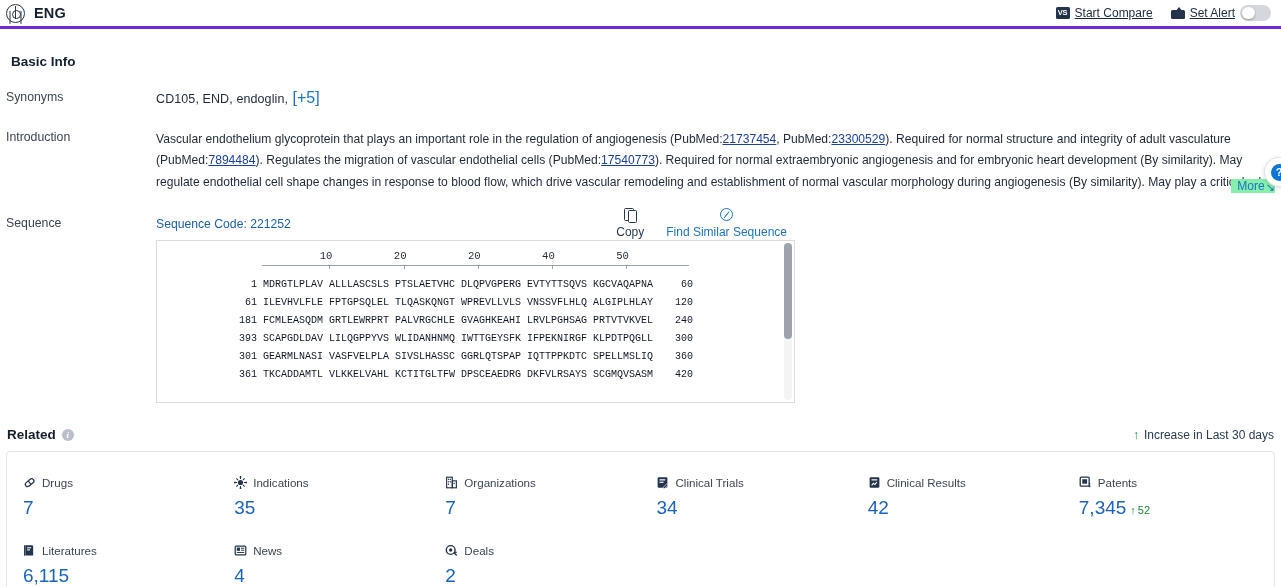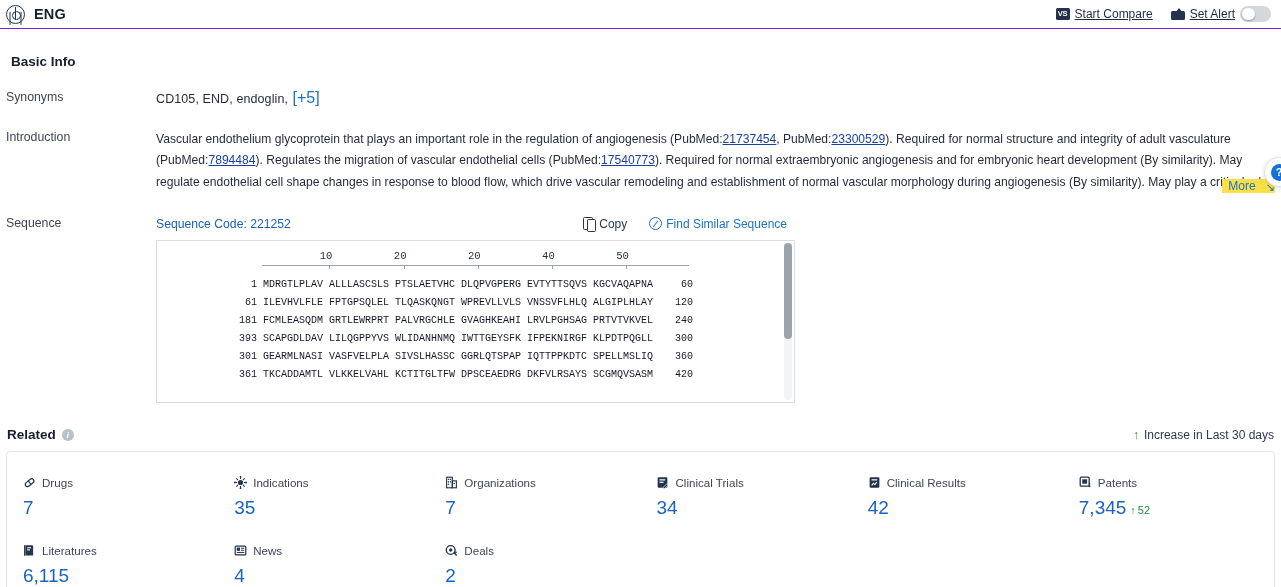--- a/index.html
+++ b/index.html
@@ -11,21 +11,21 @@
     font-family: "Liberation Sans", sans-serif;
     color: #1c2b3a;
     overflow: hidden;
   }
 
   
   .topbar {
     height: 29px;
     display: flex; align-items: center;
     padding: 0 10px 0 6px;
-    border-bottom: 1px solid #6d28d9;
+    border-bottom: 3px solid #6d28d9;
     background: #fff;
   }
   .topbar-left { display: flex; align-items: center; gap: 9px; }
   .target-icon {
     width: 19px; height: 19px; flex: 0 0 19px;
     border: 1.3px solid #27364d; border-radius: 50%;
     position: relative;
   }
   .target-icon::before {
     content: ""; position: absolute; left: 50%; top: 50%;
@@ -86,22 +86,22 @@
 
   .intro-row { margin-top: 22px; position: relative; }
   .intro-text {
     font-size: 12.1px; line-height: 21.3px; color: #1f2937;
     max-height: 64px; overflow: hidden; position: relative;
     text-align: left; padding-right: 2px;
   }
   .intro-text a { color: #1a3fa0; text-decoration: underline; }
   .more-wrap {
     position: absolute; right: 0; bottom: 0;
-    background: #fde047; padding-left: 6px;
-    display: flex; align-items: center; gap: 10px;
+    background: #86efac; padding-left: 6px;
+    display: flex; align-items: center; gap: 1px;
     font-size: 12.1px; color: #1a73c8; cursor: pointer;
   }
   .more-wrap .chev { font-size: 11px; color: #1a73c8; transform: translateY(1px); }
 
   .float-help {
     position: absolute; right: -13px; top: 157px;
     width: 30px; height: 30px; border-radius: 50%;
     background: #fff; border: 1px solid #dfe3e8;
     box-shadow: 0 1px 4px rgba(0,0,0,.14);
     display: flex; align-items: center; justify-content: center;
@@ -111,21 +111,21 @@
     width: 17px; height: 17px; border-radius: 50%;
     background: #1173d4; color: #fff;
     font-size: 11px; line-height: 17px; text-align: center; font-weight: bold;
   }
 
   
   .sequence-row { margin-top: 22px; }
   .seq-head { display: flex; align-items: center; height: 17px; }
   .seq-code { font-size: 12.2px; color: #1a5fb4; cursor: pointer; }
   .seq-tools { margin-left: auto; display: flex; align-items: center; gap: 22px; margin-right: 488px; }
-  .seq-tool { display: flex; align-items: center; gap: 4px; font-size: 12px; cursor: pointer; }
+  .seq-tool { display: flex; align-items: center; gap: 4px; font-size: 12px; cursor: pointer; flex-direction: column; }
   .seq-tool.copy { color: #2b3a4f; }
   .seq-tool.find { color: #1a73c8; }
   .copy-icon { width: 12px; height: 13px; position: relative; }
   .copy-icon::before {
     content: ""; position: absolute; left: 0; top: 0; width: 8px; height: 11px;
     border: 1.4px solid #27364d; border-radius: 1.5px;
   }
   .copy-icon::after {
     content: ""; position: absolute; left: 4px; top: 2px; width: 7px; height: 11px;
     border: 1.4px solid #27364d; border-radius: 1.5px; background: #fff;

